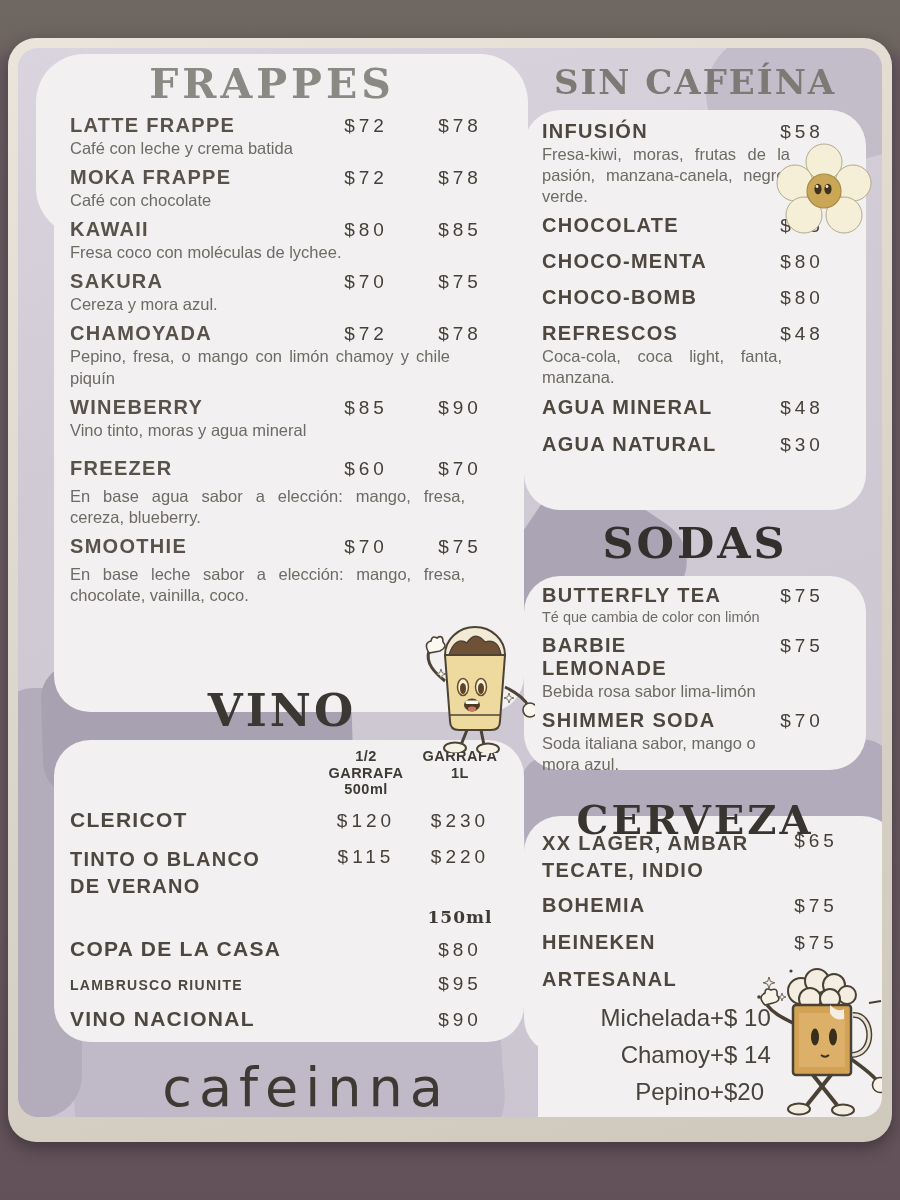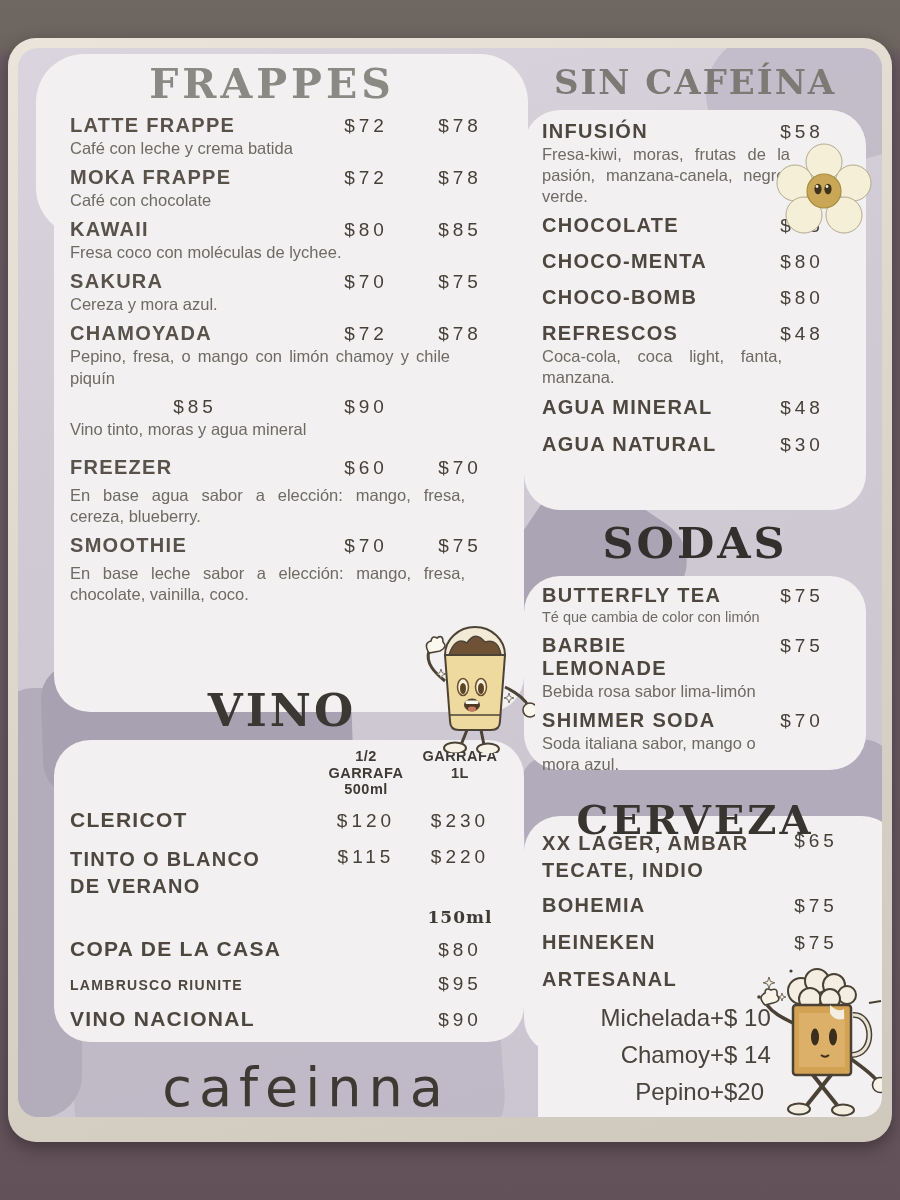--- a/index.html
+++ b/index.html
@@ -147,20 +147,21 @@
       <div class="row2">
         <span class="iname">CHAMOYADA</span>
         <span class="price">$72</span>
         <span class="price">$78</span>
       </div>
       <div class="idesc" style="width:380px;">Pepino, fresa, o mango con limón chamoy y chile piquín</div>
     </div>
 
     <div class="mitem">
       <div class="row2">
+        <span class="iname">WINEBERRY</span>
         <span class="price">$85</span>
         <span class="price">$90</span>
       </div>
       <div class="idesc">Vino tinto, moras y agua mineral</div>
     </div>
 
     <div class="mitem gap-lg">
       <div class="row2">
         <span class="iname">FREEZER</span>
         <span class="price">$60</span>

